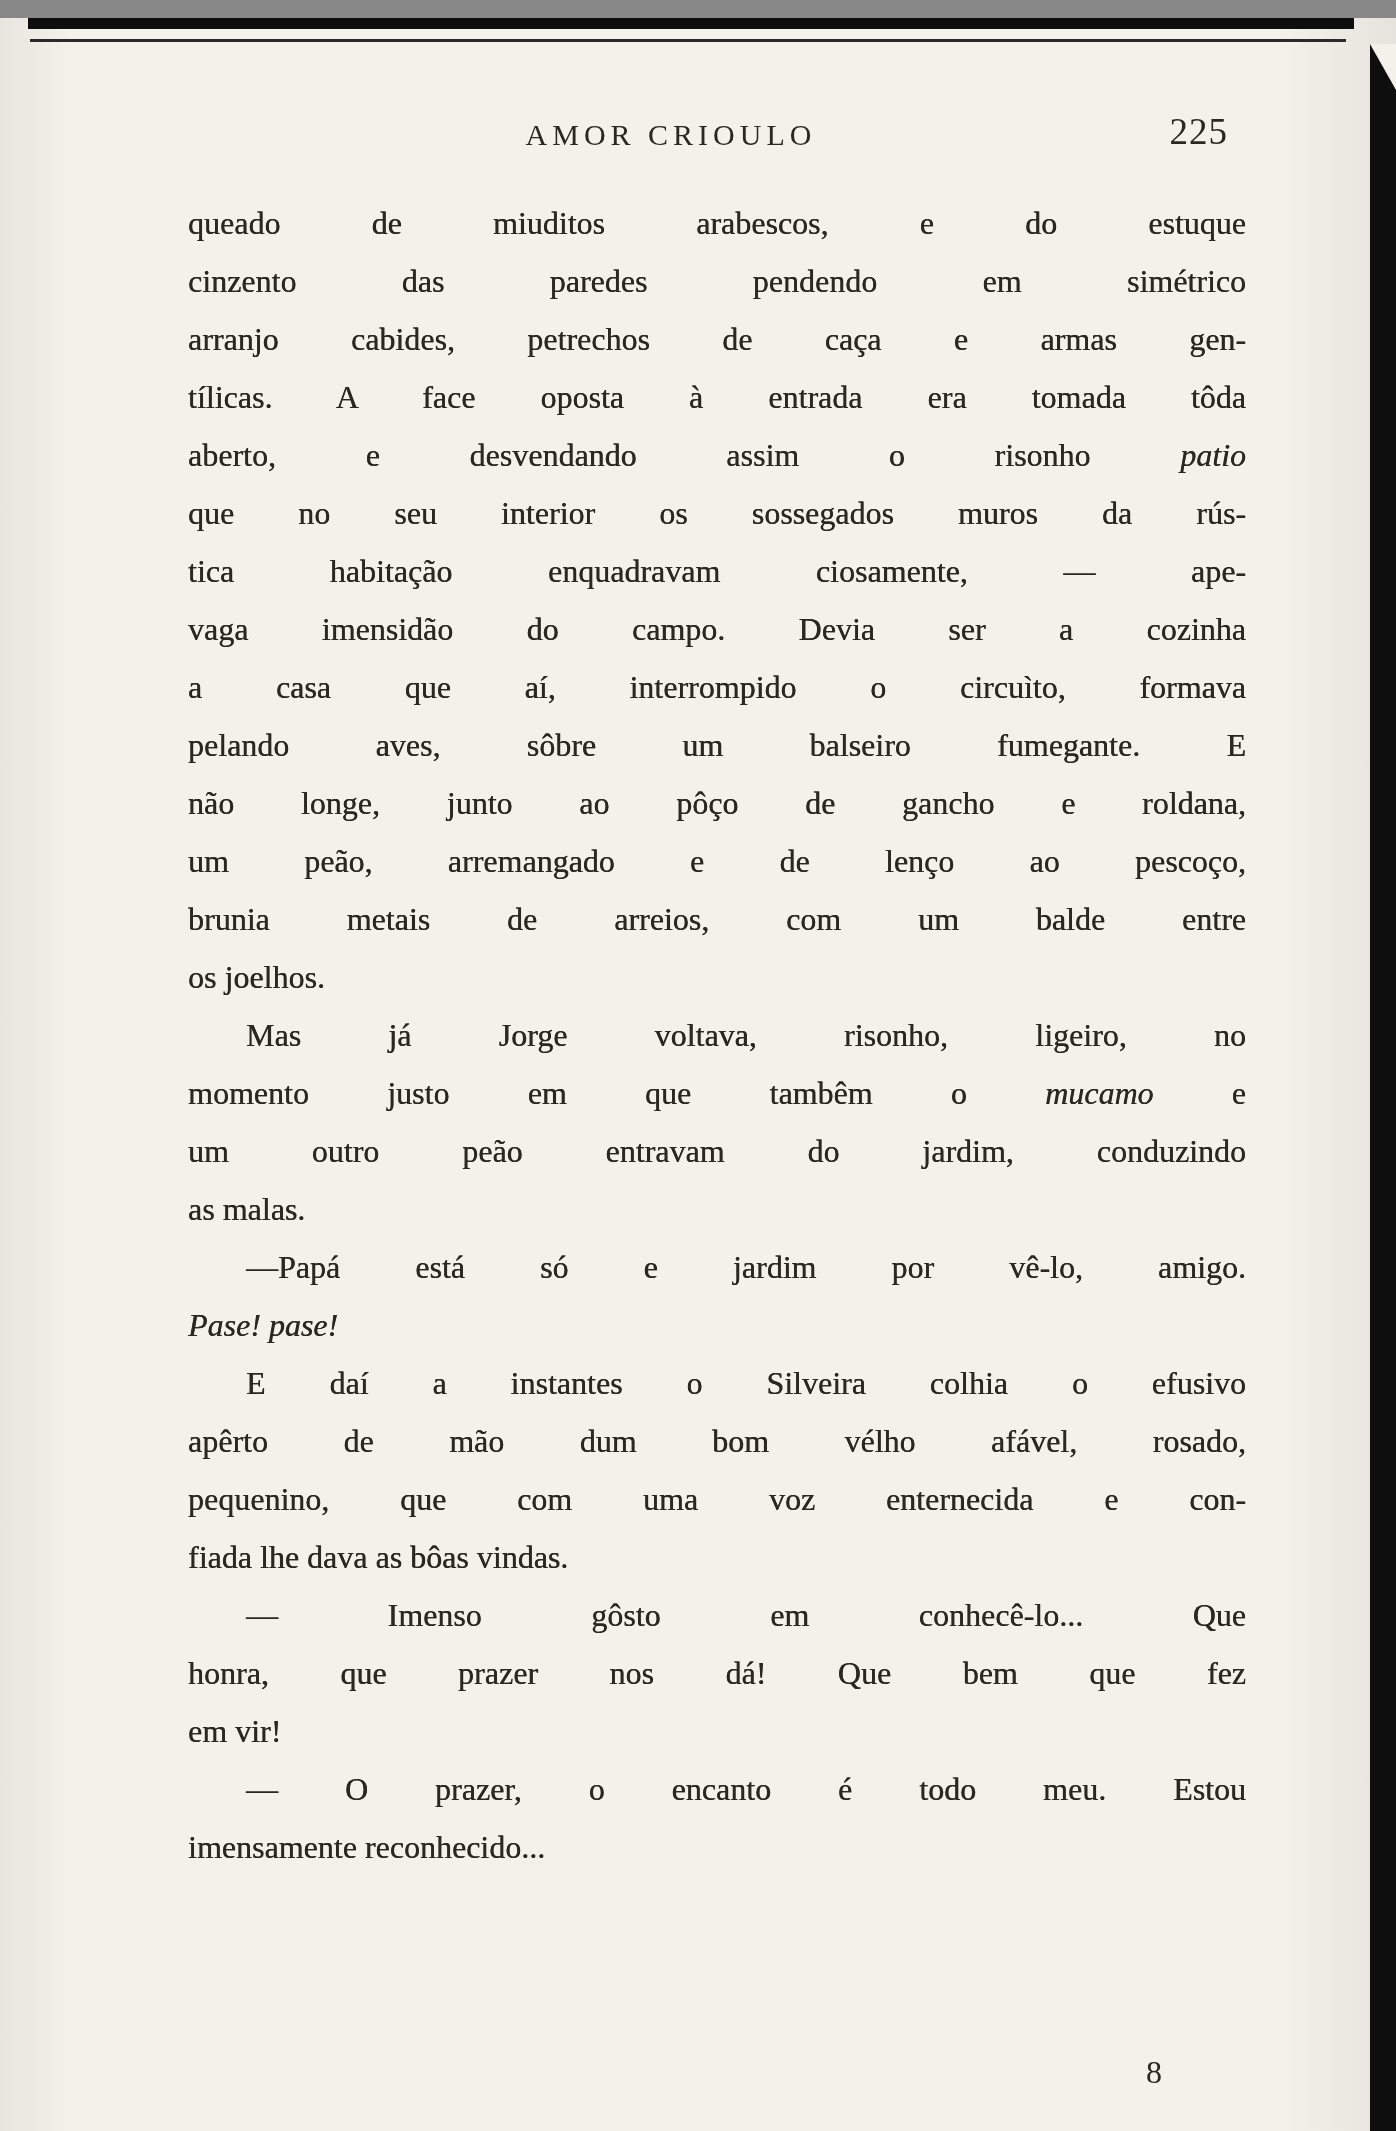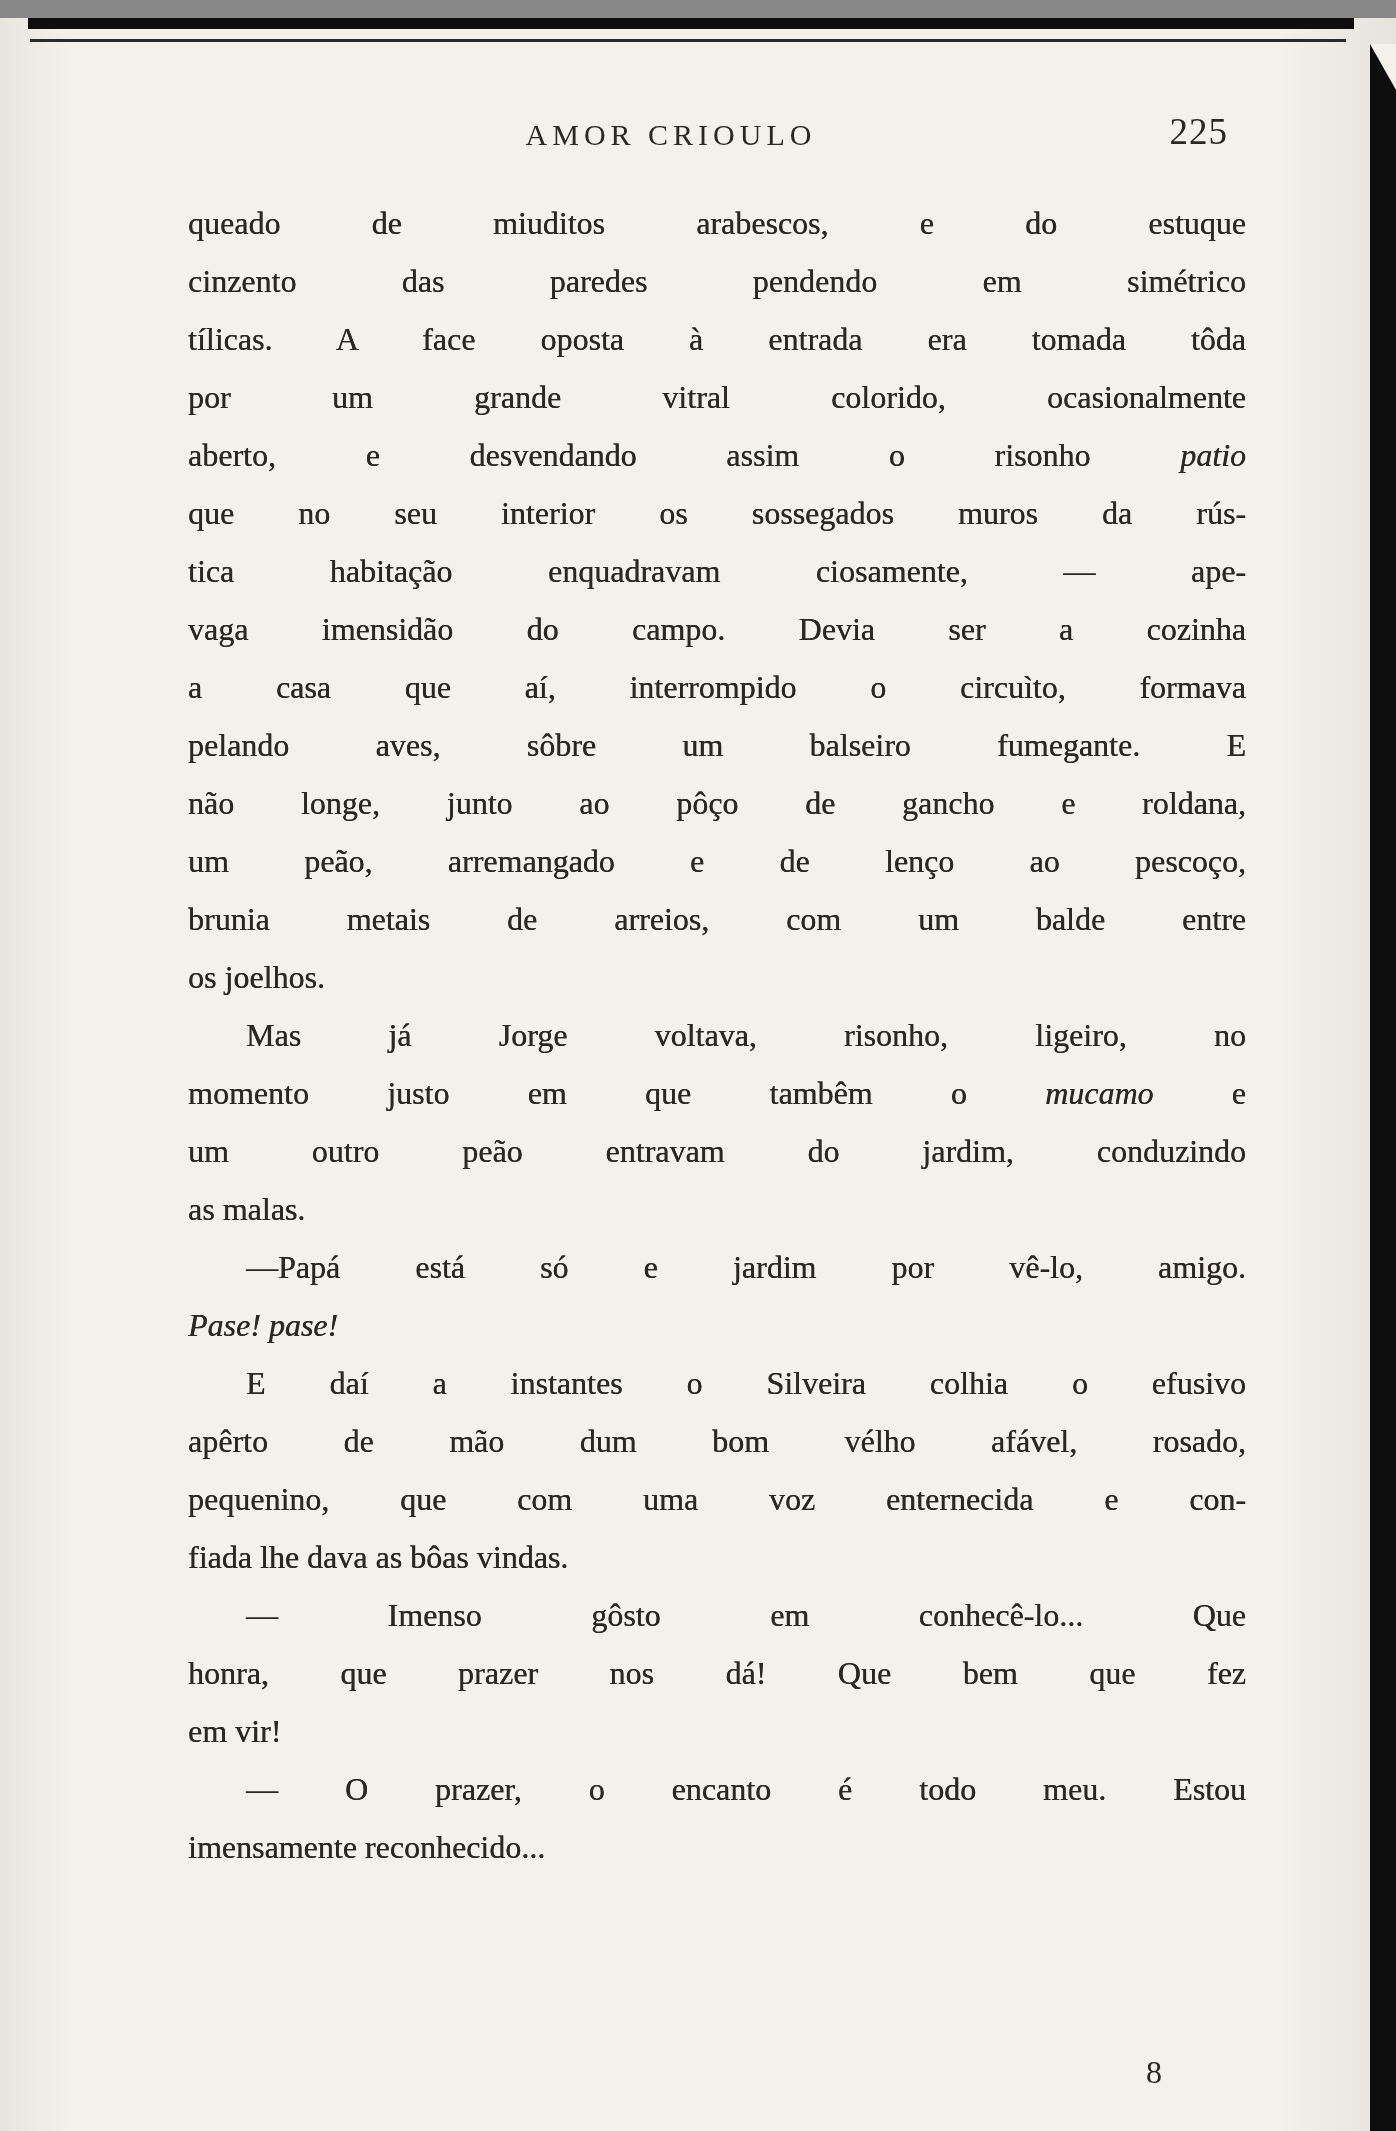--- a/index.html
+++ b/index.html
@@ -113,22 +113,22 @@
   <div class="scan-bottom-bar"></div>
 
   <div class="running-head">
     <span class="running-title">AMOR CRIOULO</span>
     <span class="page-number">225</span>
   </div>
 
   <div class="text-block">
       <div class="line"><span>queado de miuditos arabescos, e do estuque</span></div>
       <div class="line"><span>cinzento das paredes pendendo em simétrico</span></div>
+      <div class="line"><span>arranjo cabides, petrechos de caça e armas gen-</span></div>
       <div class="line"><span>tílicas. A face oposta à entrada era tomada tôda</span></div>
-      <div class="line"><span>por um grande vitral colorido, ocasionalmente</span></div>
       <div class="line"><span>aberto, e desvendando assim o risonho </span><i>patio</i></div>
       <div class="line"><span>que no seu interior os sossegados muros da rús-</span></div>
       <div class="line"><span>tica habitação enquadravam ciosamente, — ape-</span></div>
       <div class="line"><span>vaga imensidão do campo. Devia ser a cozinha</span></div>
       <div class="line"><span>a casa que aí, interrompido o circuìto, formava</span></div>
       <div class="line"><span>pelando aves, sôbre um balseiro fumegante. E</span></div>
       <div class="line"><span>não longe, junto ao pôço de gancho e roldana,</span></div>
       <div class="line"><span>um peão, arremangado e de lenço ao pescoço,</span></div>
       <div class="line"><span>brunia metais de arreios, com um balde entre</span></div>
       <div class="line end"><span>os joelhos.</span></div>

